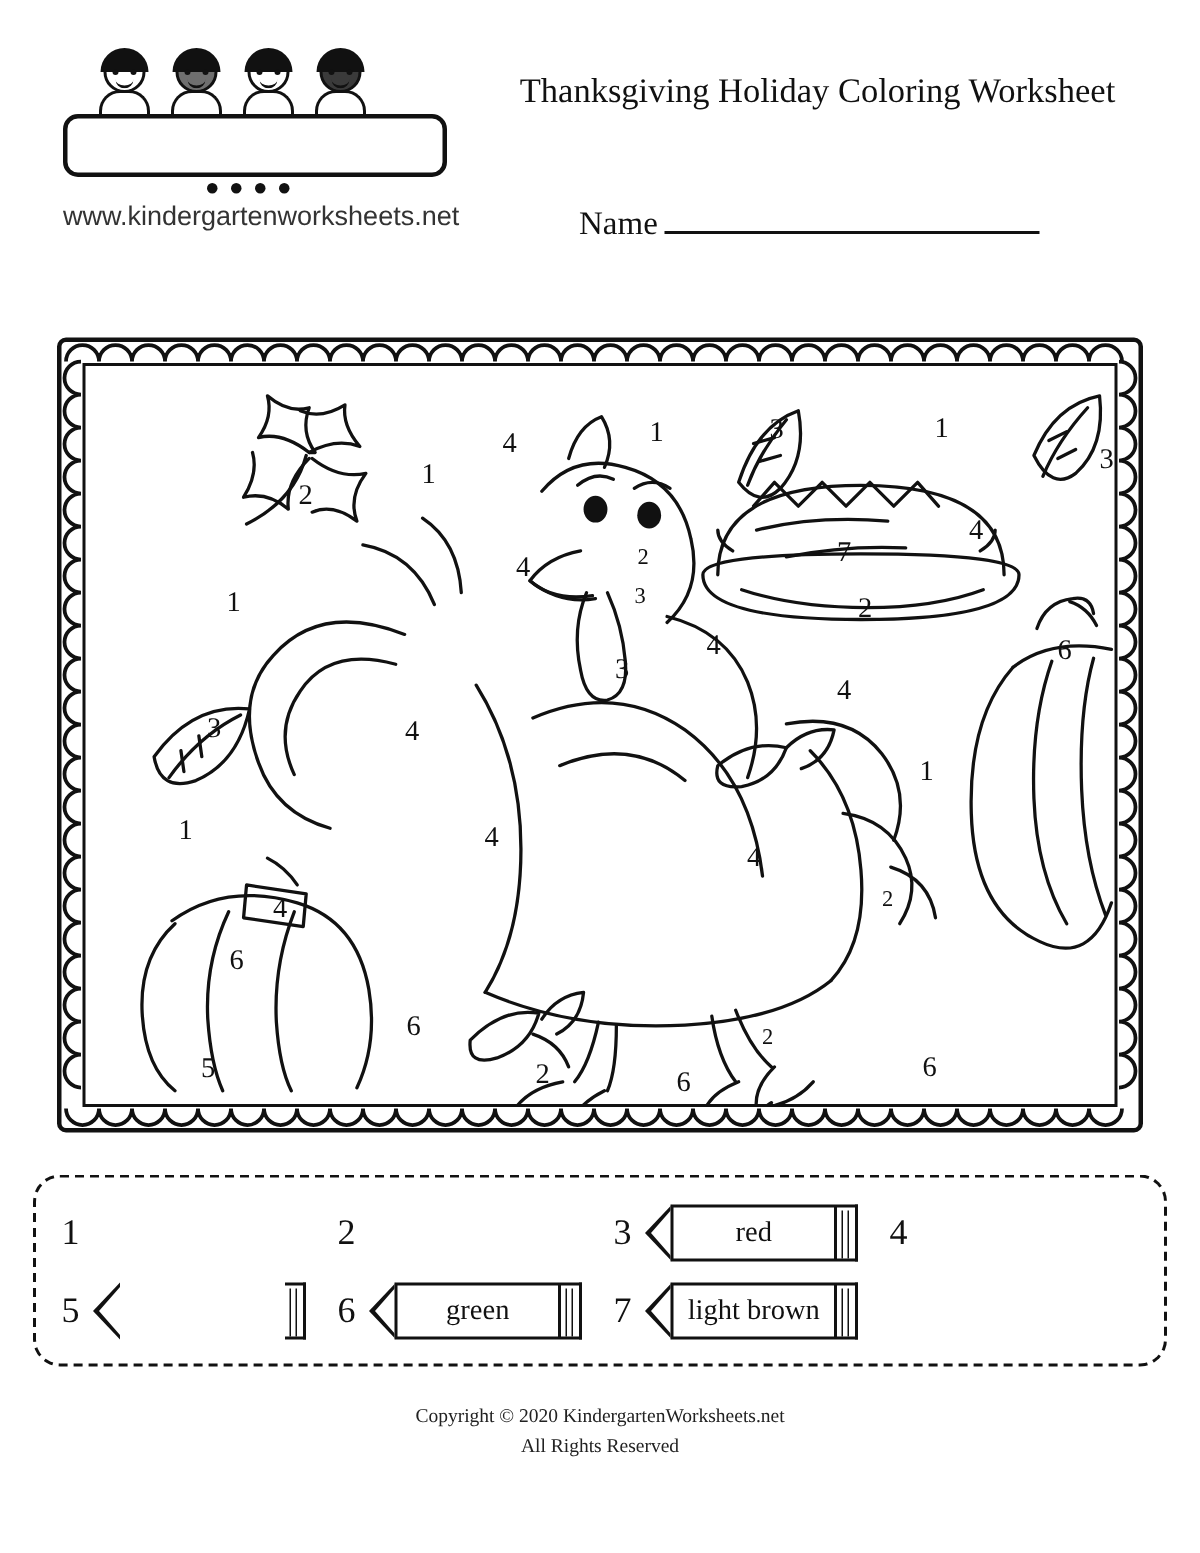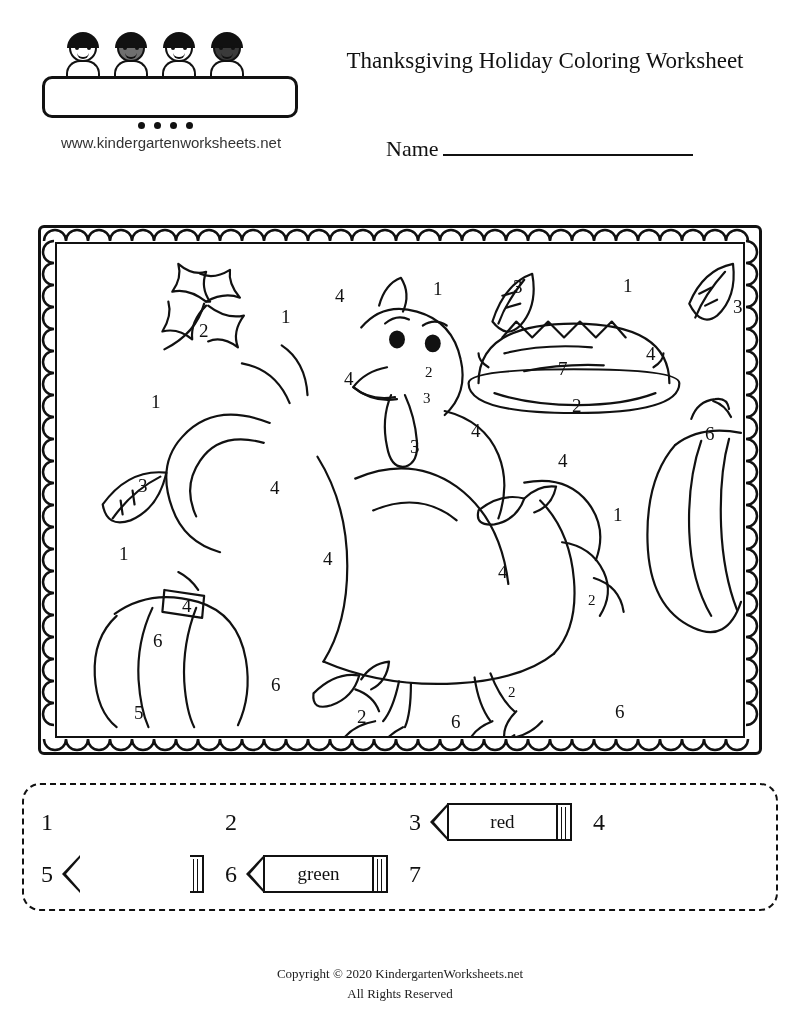--- a/index.html
+++ b/index.html
@@ -151,21 +151,21 @@
   .logo-dots span:nth-child(1) { left: 0; }
   .logo-dots span:nth-child(2) { left: 16px; }
   .logo-dots span:nth-child(3) { left: 32px; }
   .logo-dots span:nth-child(4) { left: 48px; }
   .site-url {
     position: absolute;
     left: 42px;
     top: 108px;
     width: 258px;
     text-align: center;
-    font-size: 15px;
+    font-size: 18px;
     color: #333;
   }
   .worksheet-title {
     position: absolute;
     left: 300px;
     top: 22px;
     width: 490px;
     text-align: center;
     font-size: 23px;
     font-family: "Liberation Serif", serif;
@@ -328,21 +328,21 @@
     height: 32px;
     border-left: 1.5px solid #111;
   }
   .crayon .end:before { left: 3px; }
   .crayon .end:after { left: 7px; }
 
   
   .footer {
     position: absolute;
     left: 0;
-    top: 964px;
+    top: 934px;
     width: 800px;
     text-align: center;
     font-size: 13px;
     font-family: "Liberation Serif", serif;
     color: #222;
     line-height: 1.5;
   }
 </style>
 </head>
 <body>
@@ -602,20 +602,28 @@
         <div class="tip"></div>
           <div class="tip-in"></div>
         <div class="body">
             <span class="label">green</span>
           </div>
         <div class="end"></div>
       </div>
     </div>
     <div class="key-item">
       <div class="key-digit">7</div>
+      <div class="crayon">
+        <div class="tip"></div>
+          <div class="tip-in"></div>
+        <div class="body">
+            <span class="label">light brown</span>
+          </div>
+        <div class="end"></div>
+      </div>
     </div>
     <div class="key-item"></div>
   </div>
 </div>
 
 <div class="footer">
   <div>Copyright © 2020 KindergartenWorksheets.net</div>
   <div>All Rights Reserved</div>
 </div>
 

